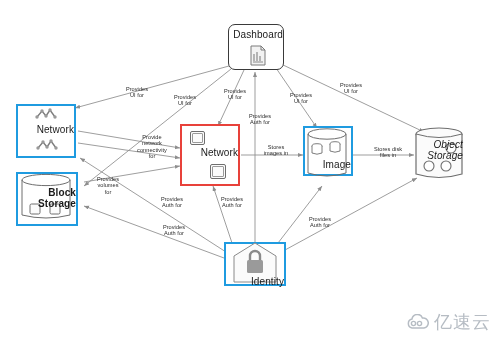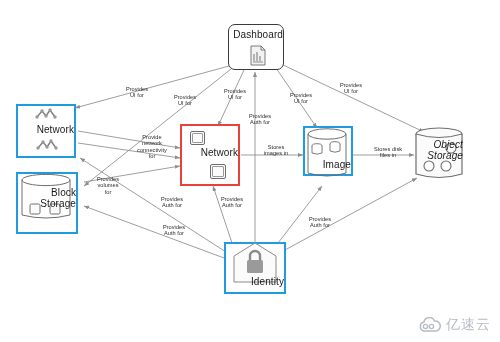--- a/index.html
+++ b/index.html
@@ -49,21 +49,21 @@
   .elabel{
     position:absolute;font-size:5.6px;line-height:6.4px;color:#2b2b2b;
     text-align:center;white-space:pre;letter-spacing:.05px;
   }
 
   
   #wm{
     position:absolute;right:9px;bottom:8px;display:flex;align-items:center;gap:4px;
     opacity:.72;
   }
-  #wm .wtxt{font-size:14px;color:#9aa3ad;letter-spacing:1px;font-family:"DejaVu Sans",sans-serif;}
+  #wm .wtxt{font-size:18px;color:#9aa3ad;letter-spacing:1px;font-family:"DejaVu Sans",sans-serif;}
 </style>
 </head>
 <body>
 
 <div id="stage">
 
   <svg id="wires" viewBox="0 0 500 342">
     <defs>
       <marker id="ah" markerWidth="7" markerHeight="7" refX="6" refY="2.4" orient="auto" markerUnits="strokeWidth">
         <path d="M0,0 L6,2.4 L0,4.8 z" fill="#8d8d8d"></path>
@@ -127,21 +127,21 @@
     <svg class="netico" style="left:18px;top:33px;" width="22" height="14" viewBox="0 0 22 14">
       <path d="M2,9 L7,3 L11,8 L15,2 L20,9" fill="none" stroke="#7c7c7c" stroke-width="1.4"></path>
       <circle cx="2" cy="9" r="1.7" fill="#9a9a9a"></circle>
         <circle cx="7" cy="3" r="1.7" fill="#9a9a9a"></circle>
       <circle cx="11" cy="8" r="1.7" fill="#9a9a9a"></circle>
         <circle cx="15" cy="2" r="1.7" fill="#9a9a9a"></circle>
       <circle cx="20" cy="9" r="1.7" fill="#9a9a9a"></circle>
     </svg>
   </div>
 
-  <div class="cyl-box cyl-blue" style="left:16px;top:172px;width:62px;height:62px;">
+  <div class="cyl-box cyl-blue" style="left:16px;top:172px;width:62px;height:54px;font-weight:bold;">
     <svg style="position:absolute;left:-1px;top:-1px;" width="58" height="50" viewBox="0 0 58 50">
       <ellipse cx="29" cy="7" rx="24" ry="5.6" fill="#fff" stroke="#6e6e6e" stroke-width="1"></ellipse>
       <path d="M5,7 L5,42 Q29,48 53,42 L53,7" fill="none" stroke="#6e6e6e" stroke-width="1"></path>
       <rect x="13" y="31" width="10" height="10" rx="1.5" fill="#fbfbfb" stroke="#6e6e6e" stroke-width="1"></rect>
       <rect x="33" y="31" width="10" height="10" rx="1.5" fill="#fbfbfb" stroke="#6e6e6e" stroke-width="1"></rect>
     </svg>
     <div class="nlabel" style="top:14px;">Block<br>Storage</div>
   </div>
 
   <div class="node sq-red" style="left:180px;top:124px;width:60px;height:62px;">
@@ -167,21 +167,21 @@
       <ellipse cx="28" cy="8" rx="23" ry="6" fill="#fbfbfb" stroke="#6e6e6e" stroke-width="1.2"></ellipse>
       <path d="M5,8 L5,48 Q28,55 51,48 L51,8" fill="#fbfbfb" stroke="#6e6e6e" stroke-width="1.2"></path>
       <path d="M5,8 Q28,15 51,8" fill="none" stroke="#6e6e6e" stroke-width="1"></path>
       <circle cx="40" cy="22" r="5" fill="#fff" stroke="#6e6e6e" stroke-width="1.1"></circle>
       <circle cx="18" cy="40" r="5" fill="#fff" stroke="#6e6e6e" stroke-width="1.1"></circle>
       <circle cx="35" cy="40" r="5" fill="#fff" stroke="#6e6e6e" stroke-width="1.1"></circle>
     </svg>
     <div class="nlabel" style="top:14px;left:-4px;font-style:italic;">Object<br>Storage</div>
   </div>
 
-  <div class="node id-box" style="left:224px;top:242px;width:62px;height:52px;">
+  <div class="node id-box" style="left:224px;top:242px;width:62px;height:44px;">
     <svg style="position:absolute;left:5px;top:-3px;" width="48" height="44" viewBox="0 0 48 44">
       <path d="M24,2 L45,15 L45,41 L3,41 L3,15 Z" fill="#fbfbfb" stroke="#8a8a8a" stroke-width="1"></path>
       <path d="M19,20 L19,15 a5,5 0 0 1 10,0 L29,20" fill="none" stroke="#8a8a8a" stroke-width="2.4"></path>
       <rect x="16" y="19" width="16" height="13" rx="1.6" fill="#9a9a9a"></rect>
     </svg>
     <div class="nlabel" style="top:33px;">Identity</div>
   </div>
 
   <div class="elabel" style="left:116px;top:86px;width:42px;">Provides<br>UI for</div>
   <div class="elabel" style="left:164px;top:94px;width:42px;">Provides<br>UI for</div>

